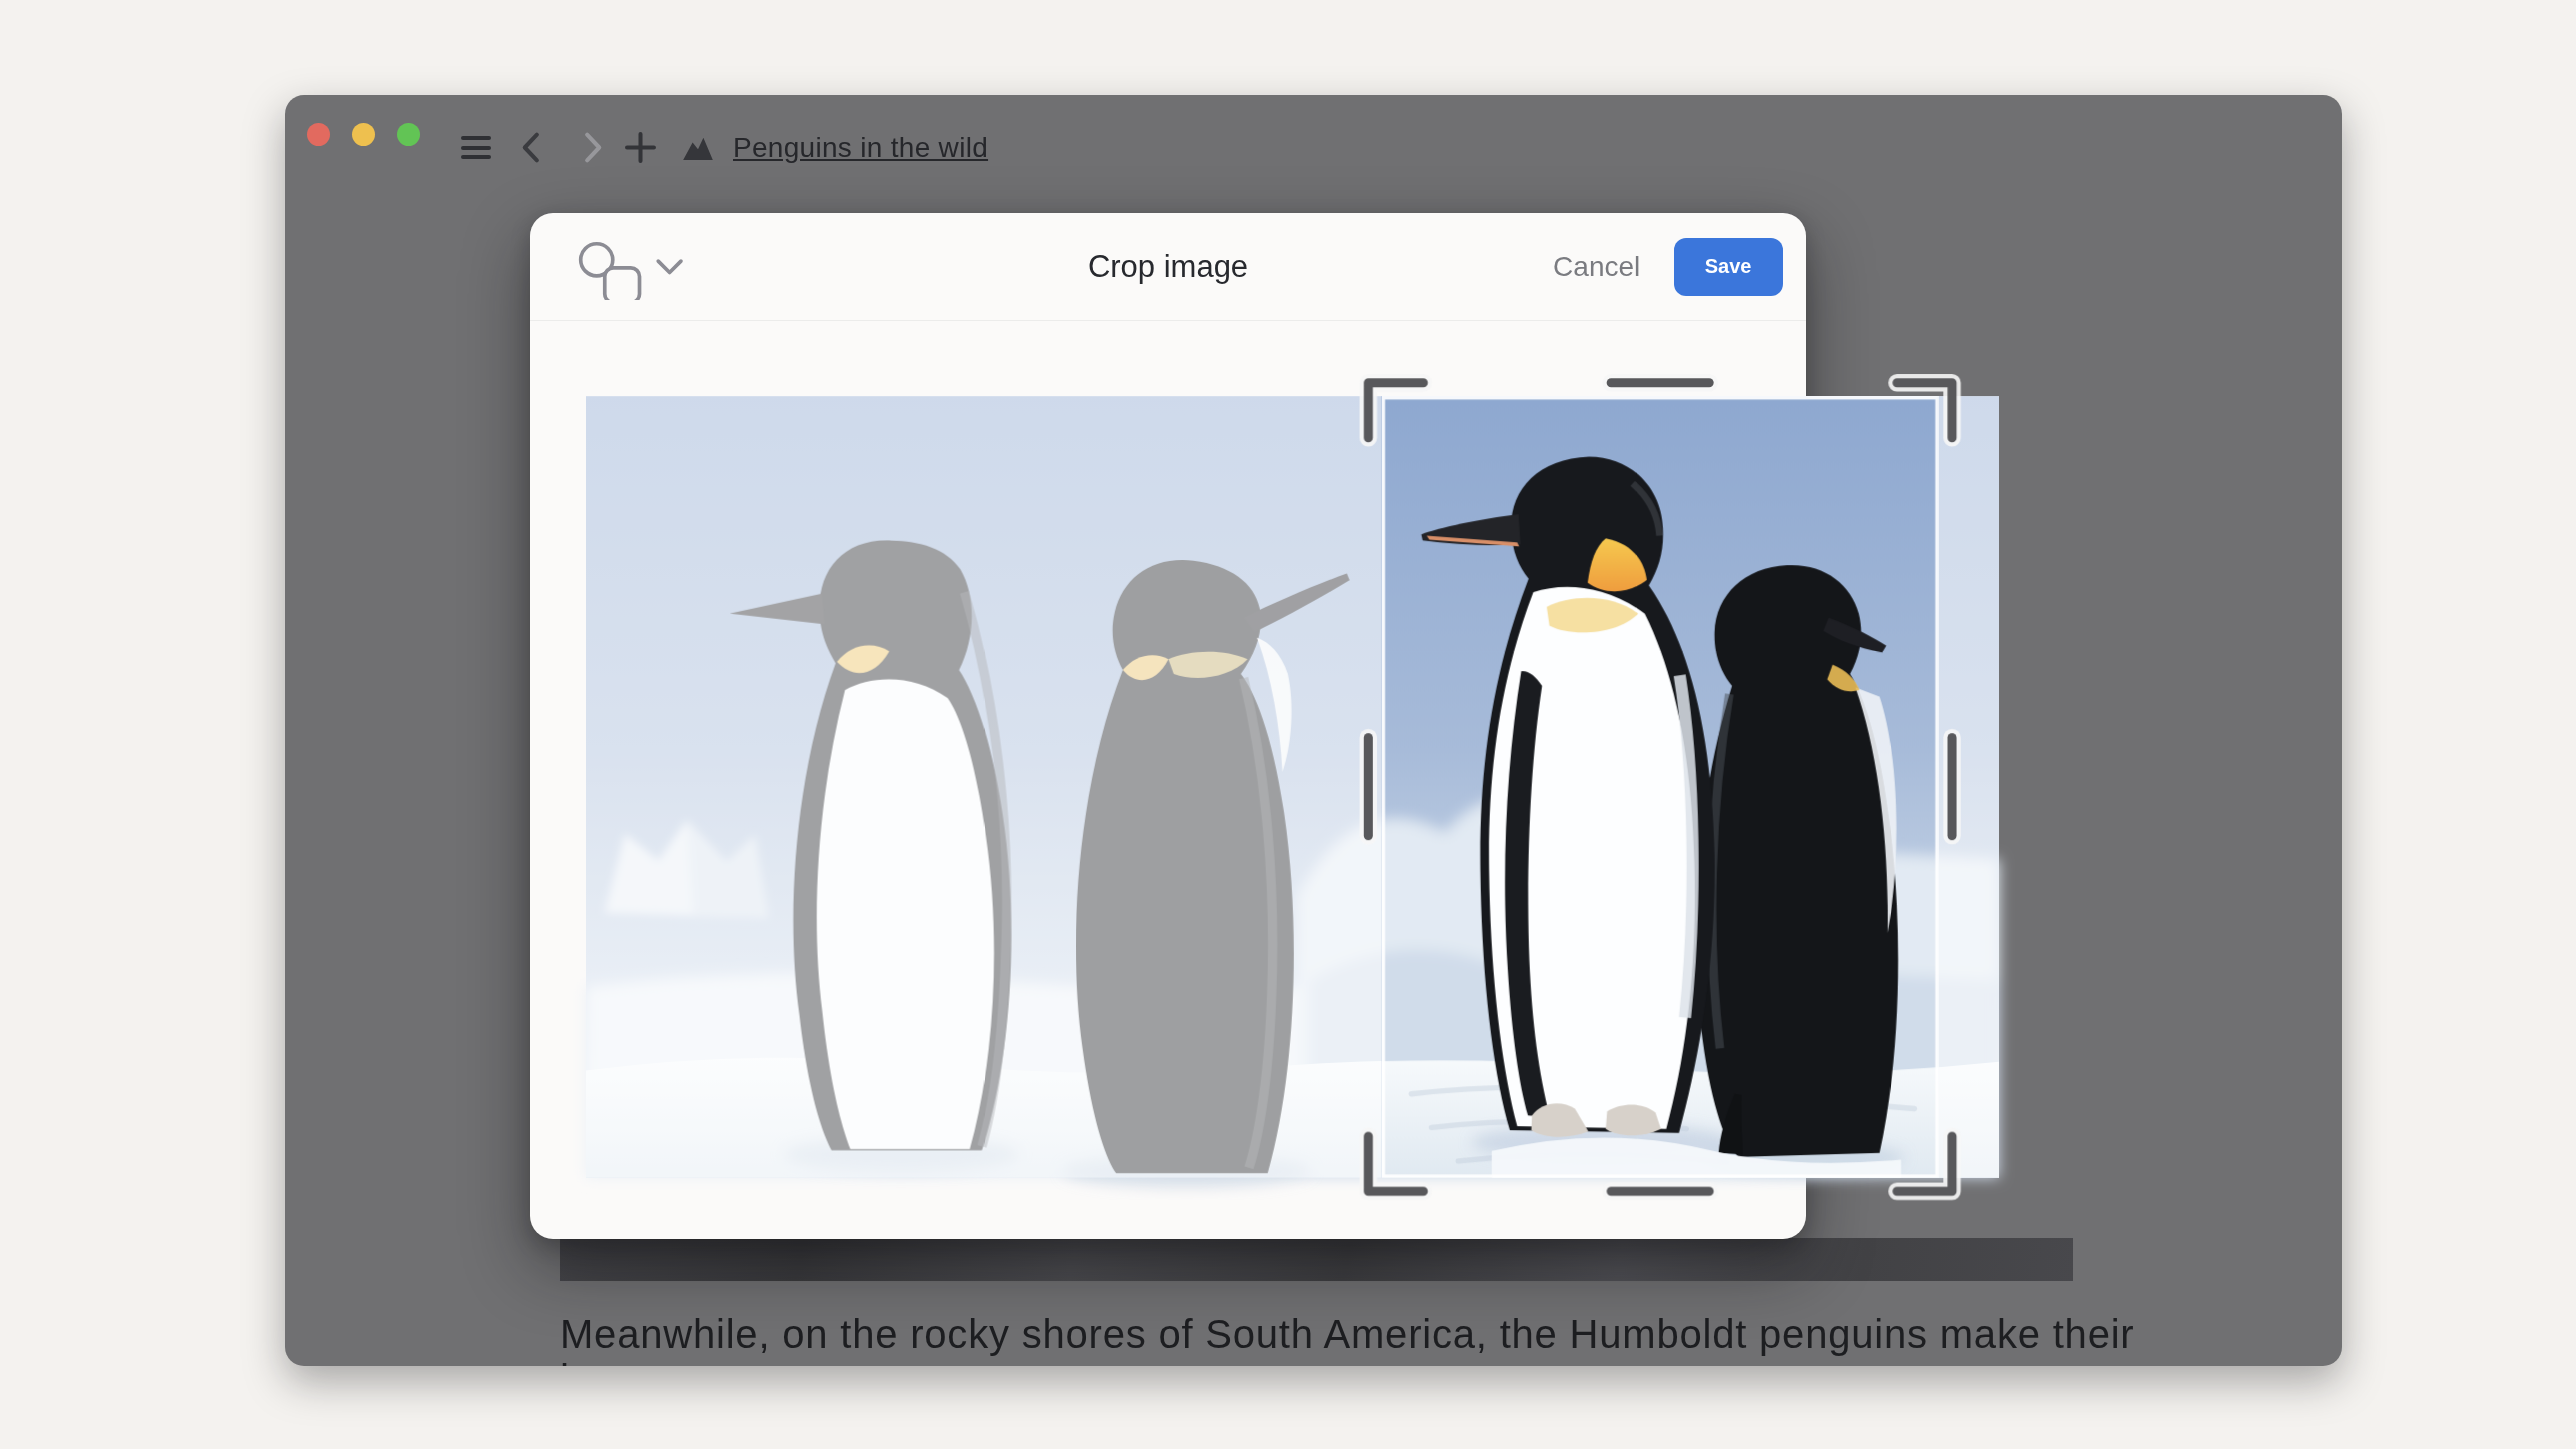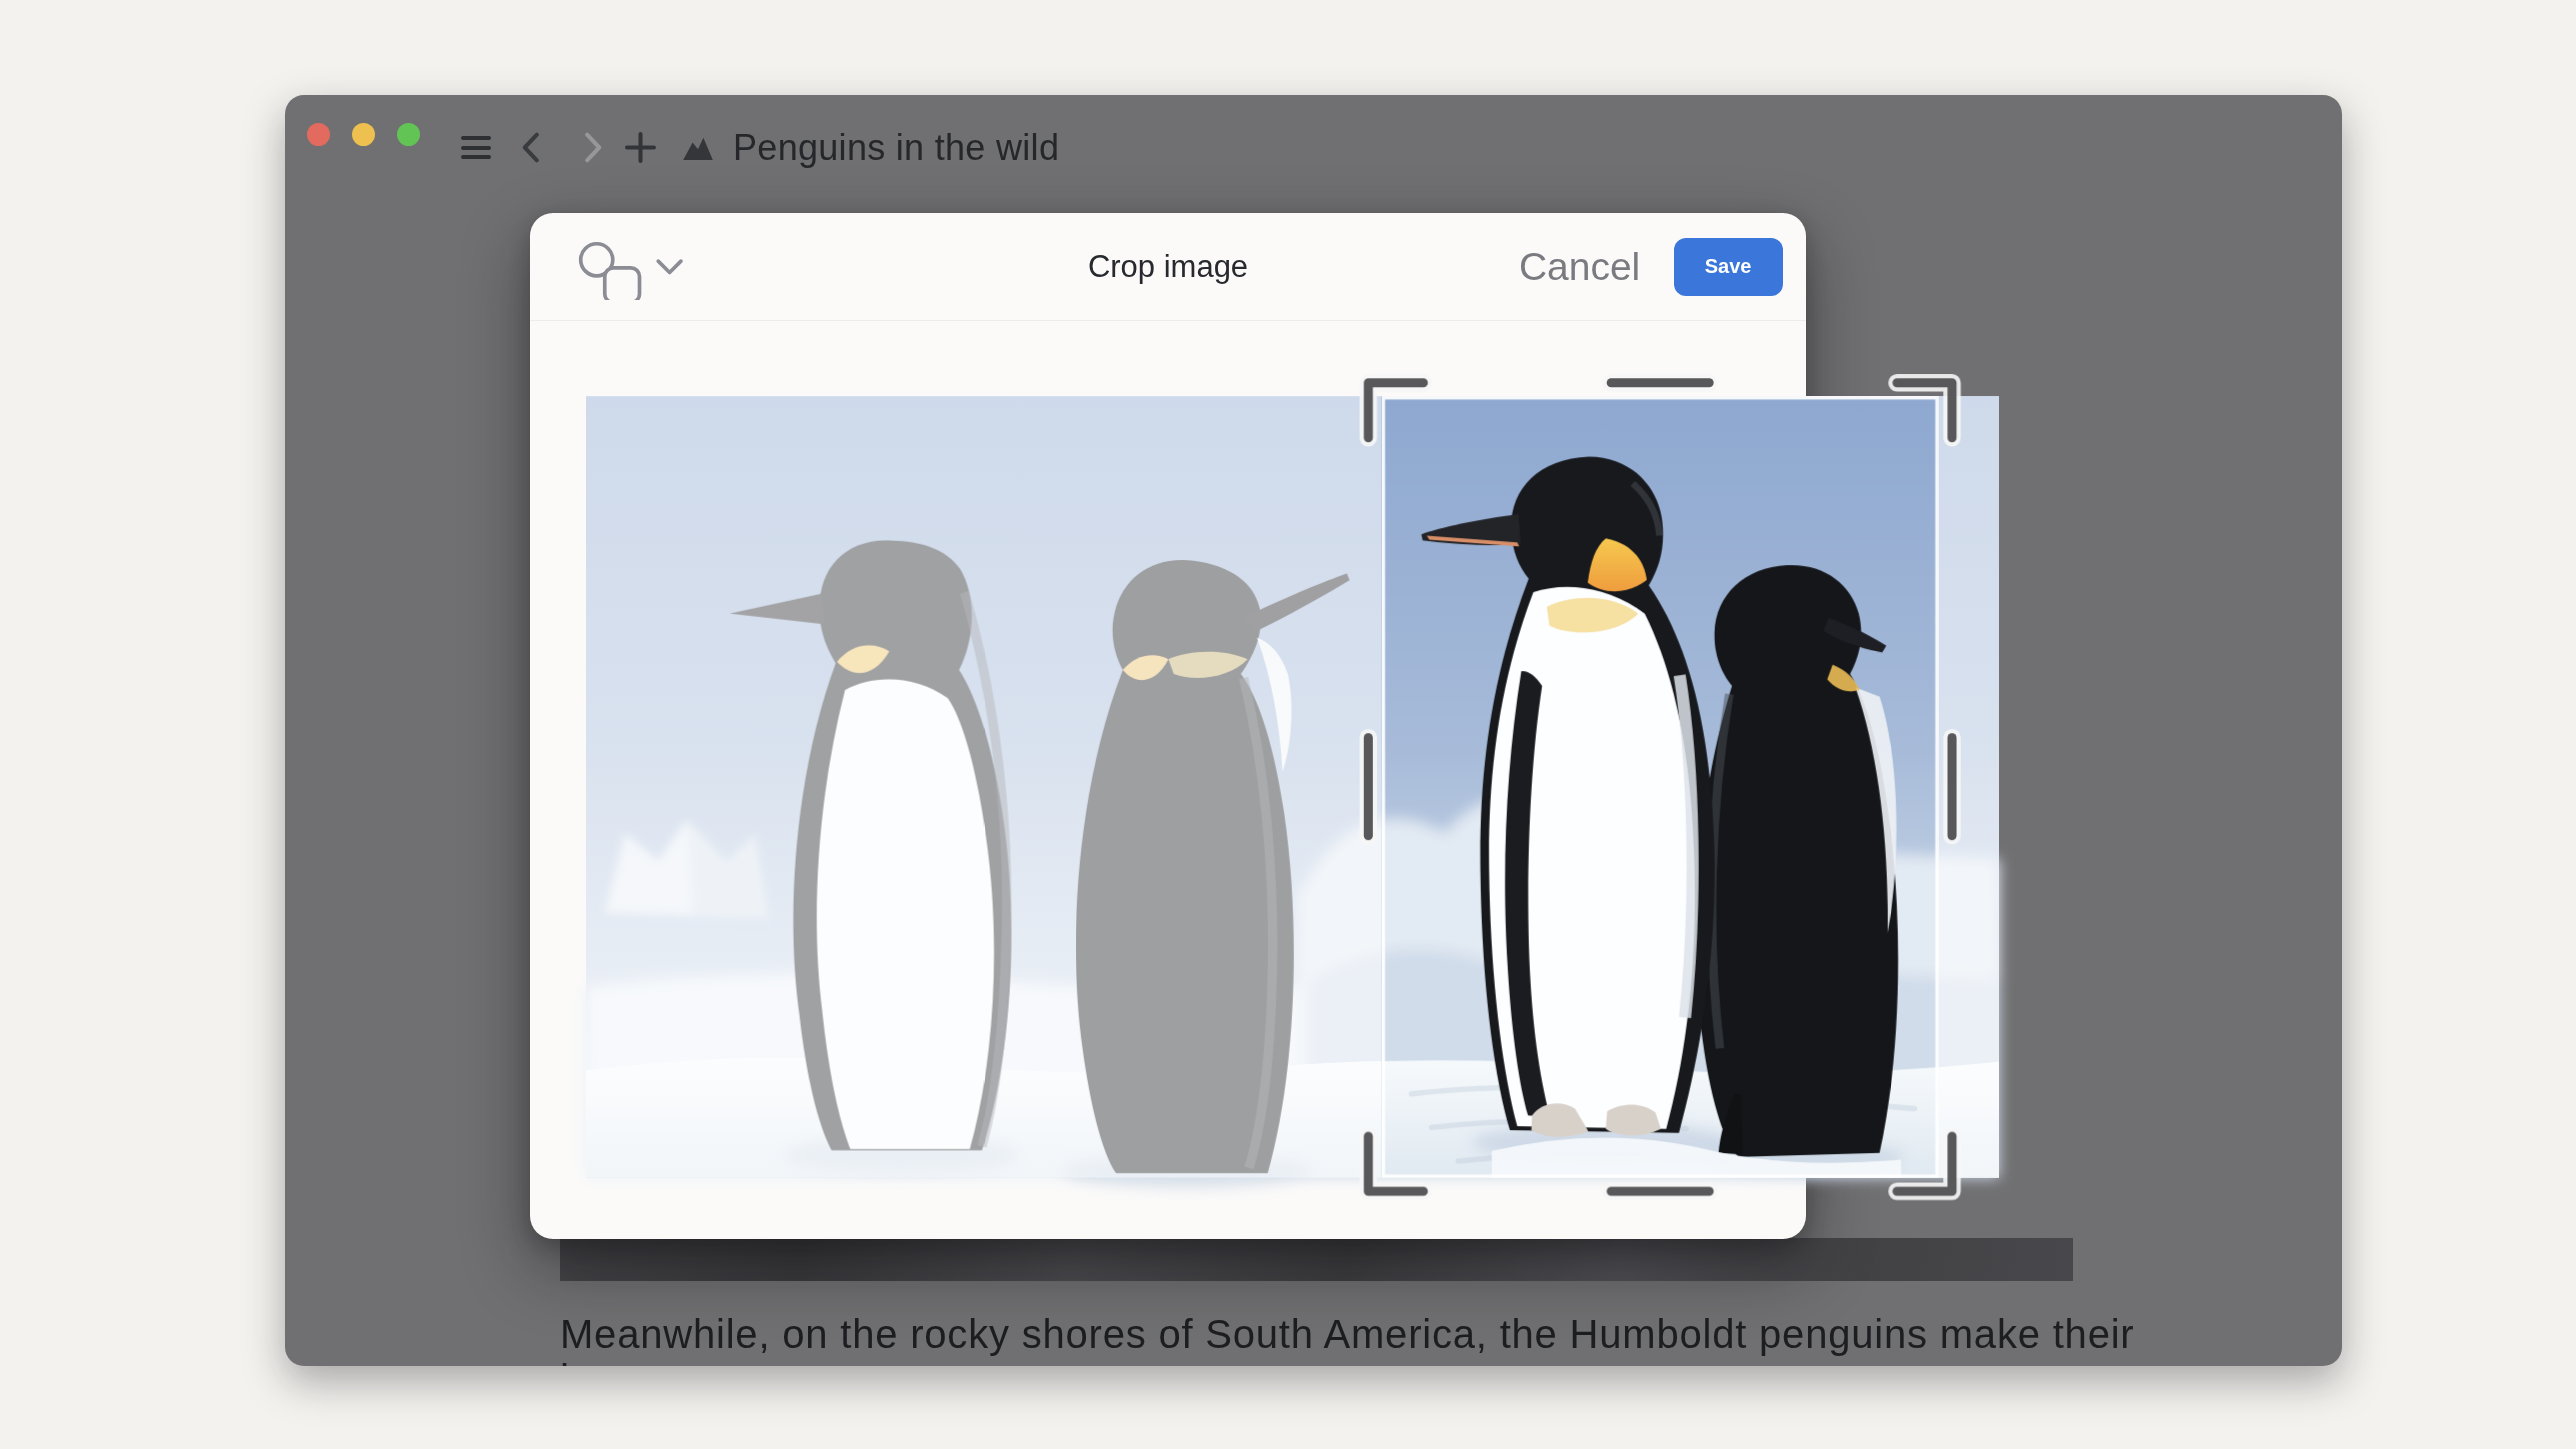--- a/index.html
+++ b/index.html
@@ -9,36 +9,36 @@
 
   
   .app-window{position:absolute;left:285px;top:95px;width:2057px;height:1271px;
     background:#707072;border-radius:19px;box-shadow:0 16px 40px rgba(30,30,32,.35);overflow:hidden;}
   .traffic{position:absolute;top:27.5px;left:22px;display:flex;gap:22px;}
   .traffic span{width:23px;height:23px;border-radius:50%;display:block;}
   .tb-icon{position:absolute;}
   .menu-bars{left:176px;top:41px;width:29.5px;height:23px;display:flex;flex-direction:column;justify-content:space-between;}
   .menu-bars i{display:block;height:4px;border-radius:2px;background:#2f3034;}
   .doc-title{position:absolute;left:448px;top:34px;height:38px;display:flex;align-items:center;
-    font-size:36px;color:#26272b;letter-spacing:0.3px;}
+    font-size:28px;color:#26272b;letter-spacing:0.3px;text-decoration:underline;}
   .doc-strip{position:absolute;left:275px;top:1143px;width:1513px;height:43px;
     background:linear-gradient(100deg,#454549 0%,#3a3a3d 16%,#4c4c50 34%,#3e3e41 52%,#515156 70%,#424245 86%,#48484c 100%);}
   .doc-caption{position:absolute;left:275px;top:1217px;width:1610px;font-size:40px;color:#1d1e21;
     letter-spacing:0.8px;}
 
   
   .modal{position:absolute;left:530px;top:213px;width:1276px;height:1026px;background:#fbfaf9;
     border-radius:23px;box-shadow:0 27px 67px rgba(15,15,18,.45),0 6.7px 20px rgba(15,15,18,.22);}
   .modal-header{position:absolute;left:0;top:0;right:0;height:107px;border-bottom:1.3px solid #ececeb;}
   .aspect-btn{position:absolute;left:40px;top:20px;width:127px;height:67px;background:none;border:none;
     padding:0;cursor:pointer;}
   .modal-title{position:absolute;left:50%;top:0;height:107px;transform:translateX(-50%);
     display:flex;align-items:center;font-size:31px;font-weight:500;color:#27292e;white-space:nowrap;}
   .header-actions{position:absolute;right:23.5px;top:0;height:107px;display:flex;align-items:center;gap:29.5px;}
-  .btn-cancel{background:none;border:none;font-family:inherit;font-size:39px;color:#7a7b80;cursor:pointer;padding:5.4px 4px;}
+  .btn-cancel{background:none;border:none;font-family:inherit;font-size:28px;color:#7a7b80;cursor:pointer;padding:5.4px 4px;}
   .btn-save{border:none;font-family:inherit;font-size:20px;font-weight:700;color:#ffffff;background:#3b76db;
     border-radius:12px;height:58px;padding:0 31px;cursor:pointer;display:flex;align-items:center;}
   .modal-body{position:absolute;left:0;top:109px;right:0;bottom:0;}
   .photo{position:absolute;left:56px;top:74px;width:1413px;height:782px;}
   .photo svg{overflow:visible;display:block;}
 </style>
 </head>
 <body>
 
 <div class="stage">

